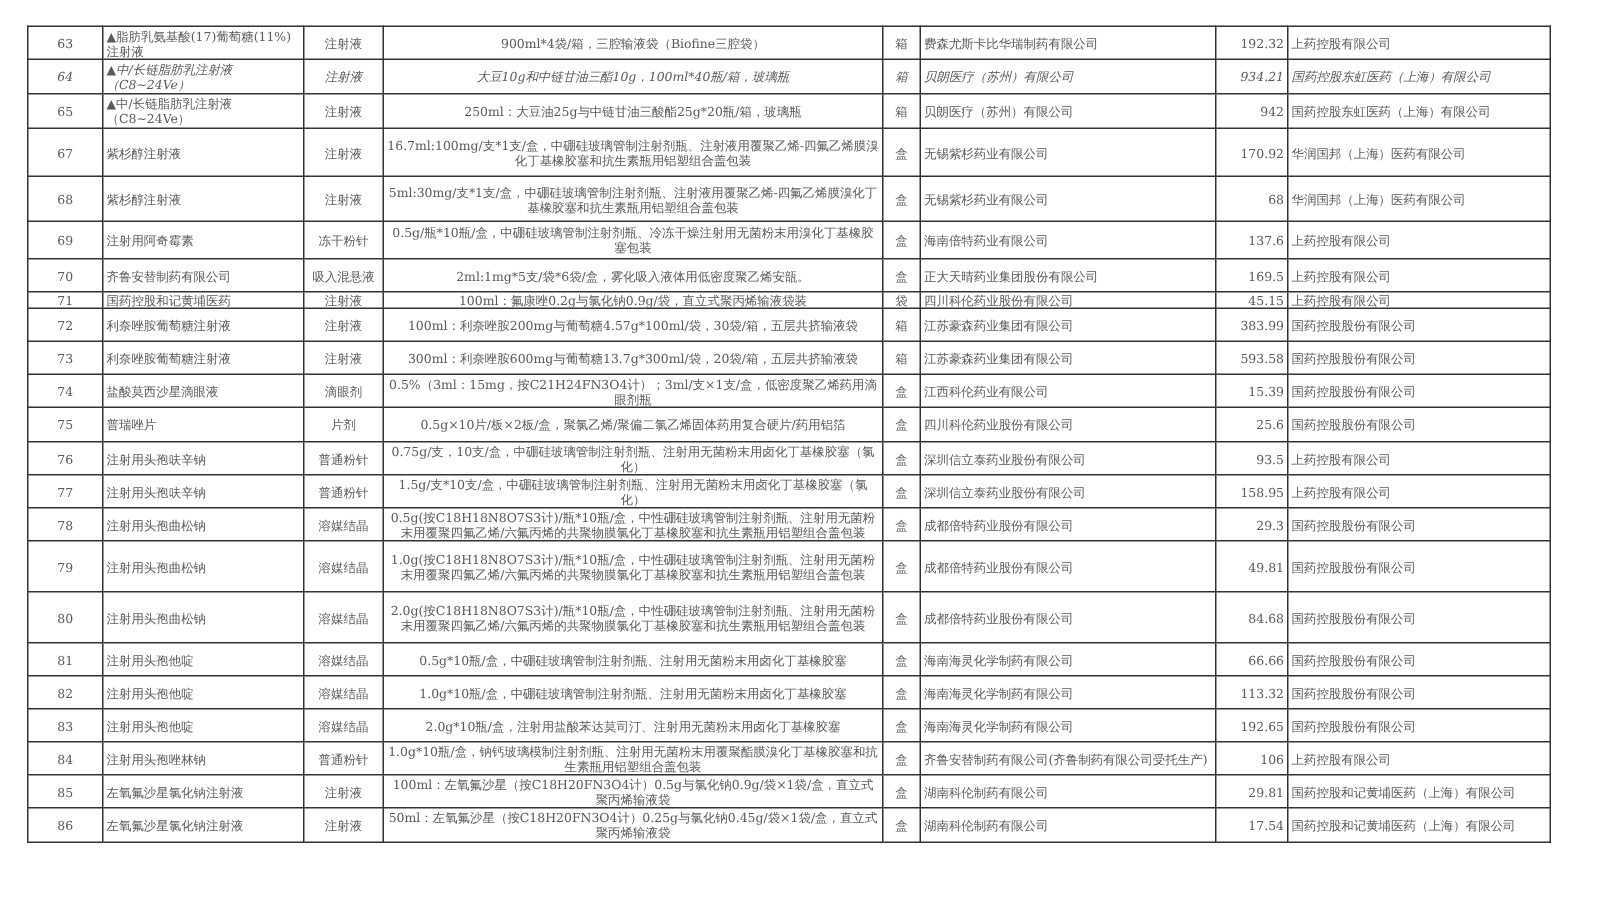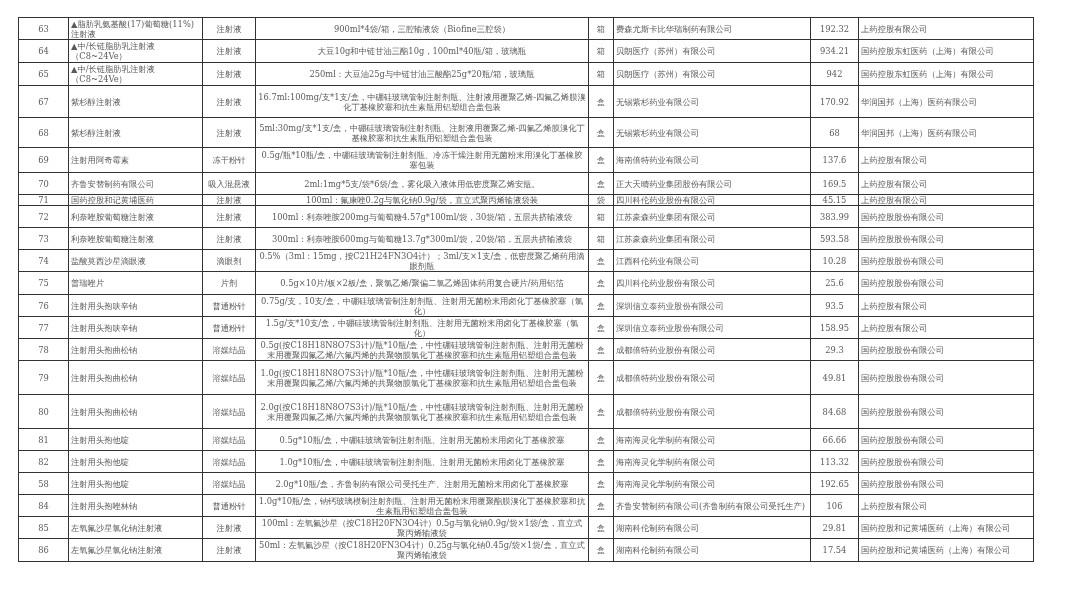--- a/index.html
+++ b/index.html
@@ -15,21 +15,21 @@
     font-size: 8.3px; line-height: 10px;
     padding: 0 2px; vertical-align: middle;
     overflow: hidden; color: #5a5a5a;
   }
   td.c-no { text-align: center; }
   td.c-name { text-align: left; padding-left: 4px; }
   td.c-form { text-align: center; }
   td.c-spec { text-align: center; margin-left: 32px; }
   td.c-unit { text-align: center; }
   td.c-mfr { text-align: left; padding-left: 4px; }
-  td.c-price { text-align: center; margin-left: 11px; }
+  td.c-price { text-align: right; margin-left: 11px; }
   td.c-dist { text-align: left; padding-left: 4px; }
   col.w-no { width: 50px; } col.w-name { width: 134px; } col.w-form { width: 53px; }
   col.w-spec { width: 333px; } col.w-unit { width: 25px; } col.w-mfr { width: 197px; }
   col.w-price { width: 48px; } col.w-dist { width: 175px; }
 </style>
 </head>
 <body>
 
 <table class="drug-table">
   <colgroup>
@@ -47,21 +47,21 @@
     <td class="c-no">63</td>
     <td class="c-name">▲脂肪乳氨基酸(17)葡萄糖(11%)注射液</td>
     <td class="c-form">注射液</td>
     <td class="c-spec">900ml*4袋/箱，三腔输液袋（Biofine三腔袋）</td>
     <td class="c-unit">箱</td>
     <td class="c-mfr">费森尤斯卡比华瑞制药有限公司</td>
     <td class="c-price">192.32</td>
     <td class="c-dist">上药控股有限公司</td>
   </tr>
 
-  <tr style="height: 23px;">
+  <tr style="height: 23px; font-style: italic;">
     <td class="c-no">64</td>
     <td class="c-name">▲中/长链脂肪乳注射液（C8~24Ve）</td>
     <td class="c-form">注射液</td>
     <td class="c-spec">大豆10g和中链甘油三酯10g，100ml*40瓶/箱，玻璃瓶</td>
     <td class="c-unit">箱</td>
     <td class="c-mfr">贝朗医疗（苏州）有限公司</td>
     <td class="c-price">934.21</td>
     <td class="c-dist">国药控股东虹医药（上海）有限公司</td>
   </tr>
 
@@ -154,21 +154,21 @@
     <td class="c-dist">国药控股股份有限公司</td>
   </tr>
 
   <tr style="height: 22px;">
     <td class="c-no">74</td>
     <td class="c-name">盐酸莫西沙星滴眼液</td>
     <td class="c-form">滴眼剂</td>
     <td class="c-spec">0.5%（3ml：15mg，按C21H24FN3O4计）；3ml/支×1支/盒，低密度聚乙烯药用滴眼剂瓶</td>
     <td class="c-unit">盒</td>
     <td class="c-mfr">江西科伦药业有限公司</td>
-    <td class="c-price">10.28</td>
+    <td class="c-price">15.39</td>
     <td class="c-dist">国药控股股份有限公司</td>
   </tr>
 
   <tr style="height: 23px;">
     <td class="c-no">75</td>
     <td class="c-name">普瑞唑片</td>
     <td class="c-form">片剂</td>
     <td class="c-spec">0.5g×10片/板×2板/盒，聚氯乙烯/聚偏二氯乙烯固体药用复合硬片/药用铝箔</td>
     <td class="c-unit">盒</td>
     <td class="c-mfr">四川科伦药业股份有限公司</td>
@@ -247,24 +247,24 @@
     <td class="c-name">注射用头孢他啶</td>
     <td class="c-form">溶媒结晶</td>
     <td class="c-spec">1.0g*10瓶/盒，中硼硅玻璃管制注射剂瓶、注射用无菌粉末用卤化丁基橡胶塞</td>
     <td class="c-unit">盒</td>
     <td class="c-mfr">海南海灵化学制药有限公司</td>
     <td class="c-price">113.32</td>
     <td class="c-dist">国药控股股份有限公司</td>
   </tr>
 
   <tr style="height: 22px;">
-    <td class="c-no">58</td>
+    <td class="c-no">83</td>
     <td class="c-name">注射用头孢他啶</td>
     <td class="c-form">溶媒结晶</td>
-    <td class="c-spec">2.0g*10瓶/盒，齐鲁制药有限公司受托生产、注射用无菌粉末用卤化丁基橡胶塞</td>
+    <td class="c-spec">2.0g*10瓶/盒，注射用盐酸苯达莫司汀、注射用无菌粉末用卤化丁基橡胶塞</td>
     <td class="c-unit">盒</td>
     <td class="c-mfr">海南海灵化学制药有限公司</td>
     <td class="c-price">192.65</td>
     <td class="c-dist">国药控股股份有限公司</td>
   </tr>
 
   <tr style="height: 22px;">
     <td class="c-no">84</td>
     <td class="c-name">注射用头孢唑林钠</td>
     <td class="c-form">普通粉针</td>

